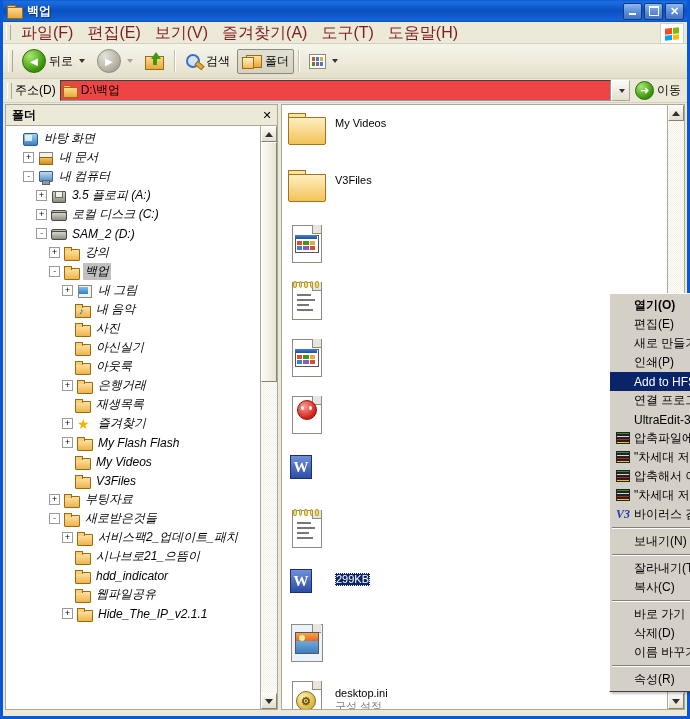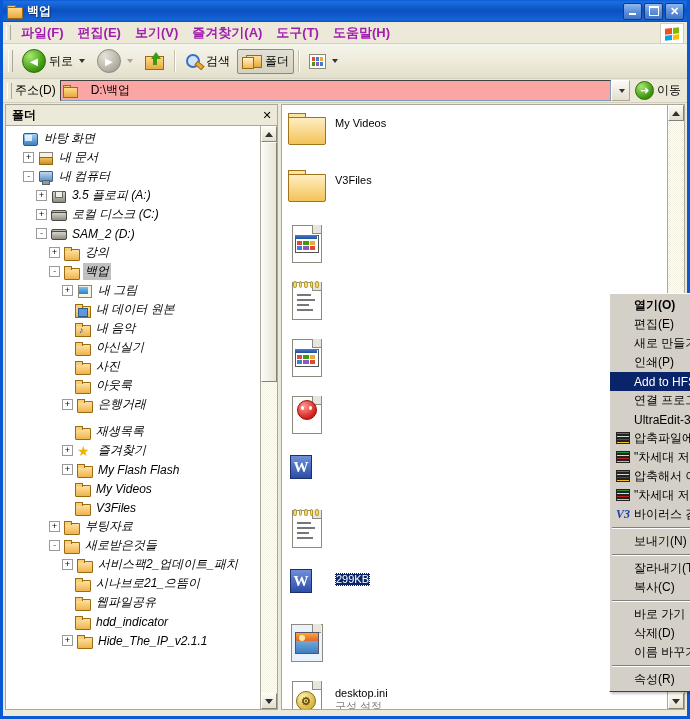--- a/index.html
+++ b/index.html
@@ -73,23 +73,22 @@
     display: flex; align-items: center;
     border-bottom: 1px solid #d4d0c0;
     position: relative;
   }
   #menubar .grip {
     width: 3px; height: 15px; margin: 0 3px 0 3px;
     border-left: 1px solid #fff; border-right:1px solid #aca899;
     flex:none;
   }
   .menu-item {
-    padding: 2px 7px; font-size: 13px; color: #a21caf; white-space: nowrap;
+    padding: 2px 7px; font-size: 16px; color: #7f1d1d; white-space: nowrap;
     line-height: 14px;
-    font-weight: bold;
   }
   #menubar .winflag {
     position: absolute; right: 3px; top: 1px;
     width: 22px; height: 19px;
     background: #fff;
     border: 1px solid #d4d0c0;
     display:flex; align-items:center; justify-content:center;
   }
   .flagbox { width: 14px; height: 12px; display:grid; grid-template-columns:1fr 1fr; grid-template-rows:1fr 1fr; gap:1px; transform: skewY(-6deg); }
   .flagbox i { display:block; }
@@ -161,23 +160,23 @@
   #addressbar {
     height: 23px; flex: none;
     background: #ece9d8;
     display: flex; align-items: center;
     border-bottom: 1px solid #d4d0c0;
     padding: 0 2px;
   }
   #addressbar .grip { width:3px;height:16px;margin:0 3px 0 2px;border-left:1px solid #fff;border-right:1px solid #aca899;flex:none;}
   #addressbar .lbl { font-size:12px; color:#000; margin-right:4px; white-space:nowrap;}
   #addr-field {
-    flex: 1 1 auto; height: 19px; background: #fca5a5;
+    flex: 1 1 auto; height: 19px; background: #ef4444;
     border: 1px solid #7f9db9; border-top-color:#404040; border-left-color:#404040;
-    display: flex; align-items: center; gap: 13px; padding-left: 2px;
+    display: flex; align-items: center; gap: 3px; padding-left: 2px;
     min-width: 0;
   }
   .addr-folder-ico { width:15px;height:12px;position:relative;flex:none;}
   .addr-folder-ico .fb { position:absolute;left:0;top:2px;width:13px;height:9px;background:linear-gradient(to bottom,#ffd98a,#e8a93c);border:1px solid #9c6b10;}
   .addr-folder-ico .ft { position:absolute;left:0;top:0px;width:6px;height:3px;background:#f5c868;border:1px solid #9c6b10;border-bottom:none;}
   #addr-text { font-size:12px; color:#000; white-space:nowrap; overflow:hidden; }
   #addr-drop {
     width: 17px; height: 19px; flex:none;
     background: linear-gradient(to bottom,#fbfaf6,#e3dfcc);
     border: 1px solid #aca899; border-top-color:#fff; border-left-color:#fff;
@@ -575,69 +574,60 @@
             <div class="trow" style="padding-left: 52px;">
               <span class="tbox">+</span>
               <span class="ic ic-pic">
                 <span class="pg"></span>
                 <span class="im"></span>
               </span>
               <span class="tlabel">내 그림</span>
             </div>
             <div class="trow" style="padding-left: 52px;">
               <span class="tbox none"></span>
-              <span class="ic ic-data">
-                <span class="fb"></span>
-                <span class="ft"></span>
-                <span class="bdg"></span>
-              </span>
-              <span class="tlabel">내 데이터 원본</span>
-            </div>
-            <div class="trow" style="padding-left: 52px;">
-              <span class="tbox none"></span>
               <span class="ic ic-music">
                 <span class="fb"></span>
                 <span class="ft"></span>
                 <span class="nt">♪</span>
               </span>
               <span class="tlabel">내 음악</span>
             </div>
             <div class="trow" style="padding-left: 52px;">
               <span class="tbox none"></span>
               <span class="ic ic-folder">
                 <span class="fb"></span>
                 <span class="ft"></span>
               </span>
+              <span class="tlabel">사진</span>
+            </div>
+            <div class="trow" style="padding-left: 52px;">
+              <span class="tbox none"></span>
+              <span class="ic ic-folder">
+                <span class="fb"></span>
+                <span class="ft"></span>
+              </span>
               <span class="tlabel">아신실기</span>
             </div>
             <div class="trow" style="padding-left: 52px;">
               <span class="tbox none"></span>
               <span class="ic ic-folder">
                 <span class="fb"></span>
                 <span class="ft"></span>
               </span>
-              <span class="tlabel">사진</span>
-            </div>
-            <div class="trow" style="padding-left: 52px;">
-              <span class="tbox none"></span>
-              <span class="ic ic-folder">
-                <span class="fb"></span>
-                <span class="ft"></span>
-              </span>
               <span class="tlabel">아웃룩</span>
             </div>
             <div class="trow" style="padding-left: 52px;">
               <span class="tbox">+</span>
               <span class="ic ic-folder">
                 <span class="fb"></span>
                 <span class="ft"></span>
               </span>
               <span class="tlabel">은행거래</span>
             </div>
-            <div class="trow" style="padding-left: 52px; margin-top: 8px;">
+            <div class="trow" style="padding-left: 52px;">
               <span class="tbox none"></span>
               <span class="ic ic-folder">
                 <span class="fb"></span>
                 <span class="ft"></span>
               </span>
               <span class="tlabel">재생목록</span>
             </div>
             <div class="trow" style="padding-left: 52px;">
               <span class="tbox">+</span>
               <span class="ic ic-star">
@@ -700,29 +690,29 @@
                 <span class="ft"></span>
               </span>
               <span class="tlabel">시나브로21_으뜸이</span>
             </div>
             <div class="trow" style="padding-left: 52px;">
               <span class="tbox none"></span>
               <span class="ic ic-folder">
                 <span class="fb"></span>
                 <span class="ft"></span>
               </span>
+              <span class="tlabel">hdd_indicator</span>
+            </div>
+            <div class="trow" style="padding-left: 52px;">
+              <span class="tbox none"></span>
+              <span class="ic ic-folder">
+                <span class="fb"></span>
+                <span class="ft"></span>
+              </span>
               <span class="tlabel">웹파일공유</span>
-            </div>
-            <div class="trow" style="padding-left: 52px;">
-              <span class="tbox none"></span>
-              <span class="ic ic-folder">
-                <span class="fb"></span>
-                <span class="ft"></span>
-              </span>
-              <span class="tlabel">hdd_indicator</span>
             </div>
             <div class="trow" style="padding-left: 52px;">
               <span class="tbox">+</span>
               <span class="ic ic-folder">
                 <span class="fb"></span>
                 <span class="ft"></span>
               </span>
               <span class="tlabel">Hide_The_IP_v2.1.1</span>
             </div>
           </div>

